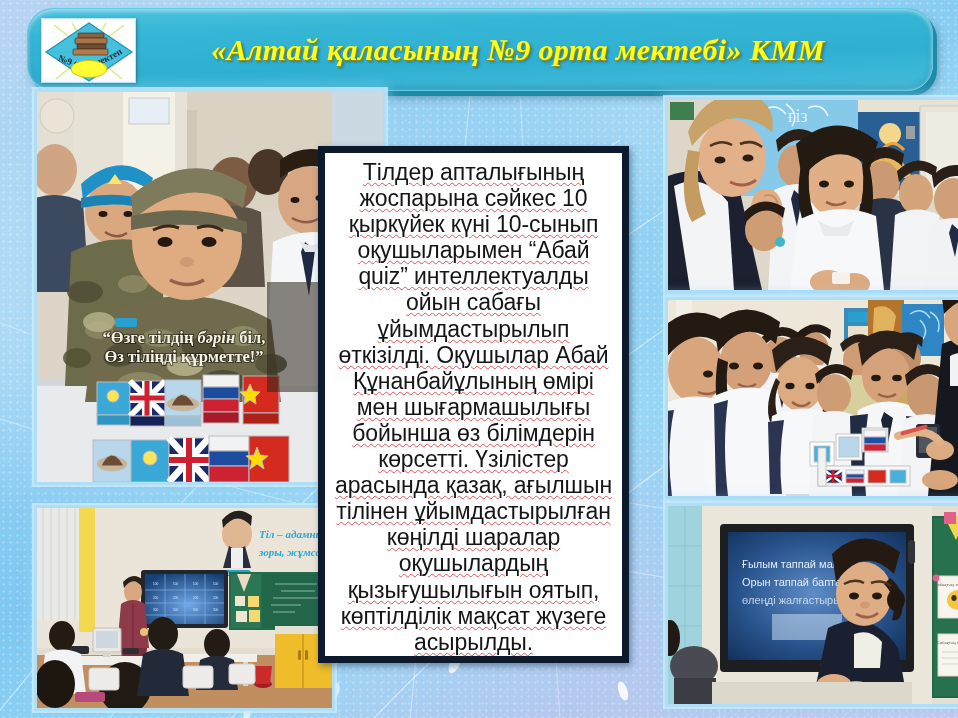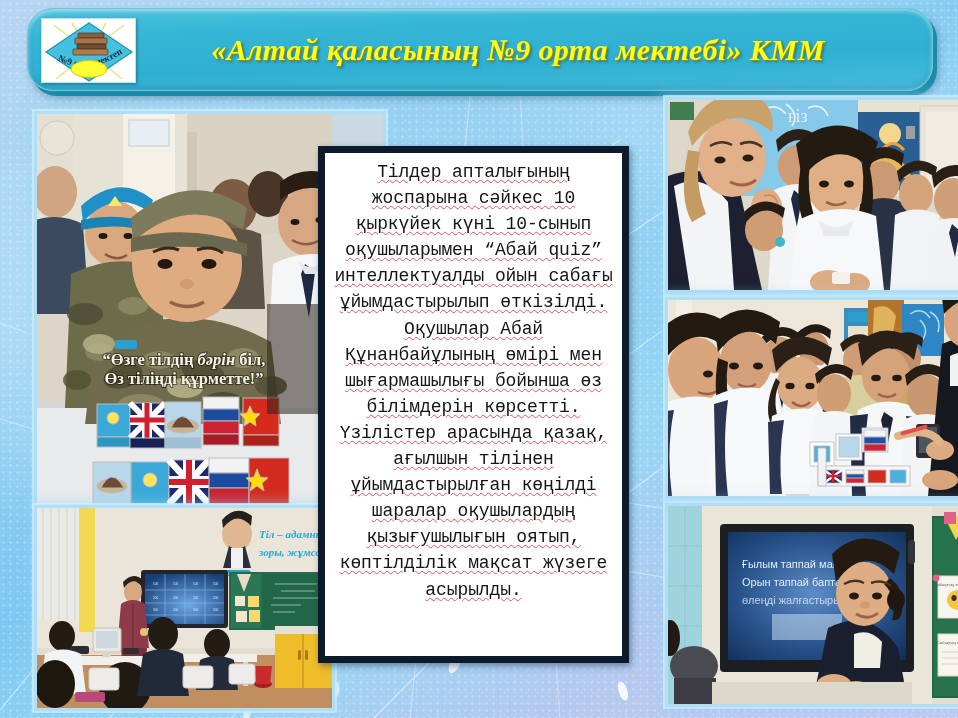--- a/index.html
+++ b/index.html
@@ -65,37 +65,37 @@
   .photo {
     position:absolute; overflow:hidden;
     background:#cbd9e2;
     box-shadow:
       0 0 0 3px rgba(173,222,247,.95),
       0 0 0 5px rgba(210,238,252,.75),
       0 0 11px 6px rgba(150,214,246,.55),
       1px 2px 5px rgba(20,60,90,.35);
     margin-left: 27px;
   }
-  #photo-soldiers { left:10px; top:114px; width:346px; height:390px; }
+  #photo-soldiers { left:10px; top:92px; width:346px; height:390px; }
   #photo-class    { left:10px; top:508px; width:295px; height:200px; }
   #photo-teacher1 { left:641px; top:100px; width:307px; height:190px; }
   #photo-cubes    { left:641px; top:300px; width:307px; height:196px; }
   #photo-board    { left:641px; top:506px; width:307px; height:198px; }
 
   
   #textbox {
     position:absolute; left:318px; top:146px; width:311px; height:517px;
     background:#ffffff;
     border:7px solid #0d1a2b;
     box-shadow:2px 3px 7px rgba(10,40,70,.45);
     padding:6px 7px 4px 7px;
   }
   #textbody {
-    font-family:Liberation Mono, monospace;
-    font-size:18px; line-height:26.1px;
+    font-family:Liberation Sans, sans-serif;
+    font-size:23px; line-height:26.1px;
     color:#151515; text-align:center;
     letter-spacing:-.1px;
     text-decoration:underline;
     text-decoration-color:rgba(222,60,60,.85);
     text-decoration-style:wavy;
     text-decoration-thickness:1px;
     text-underline-offset:2px;
   }
   svg { display:block; }
 </style>

